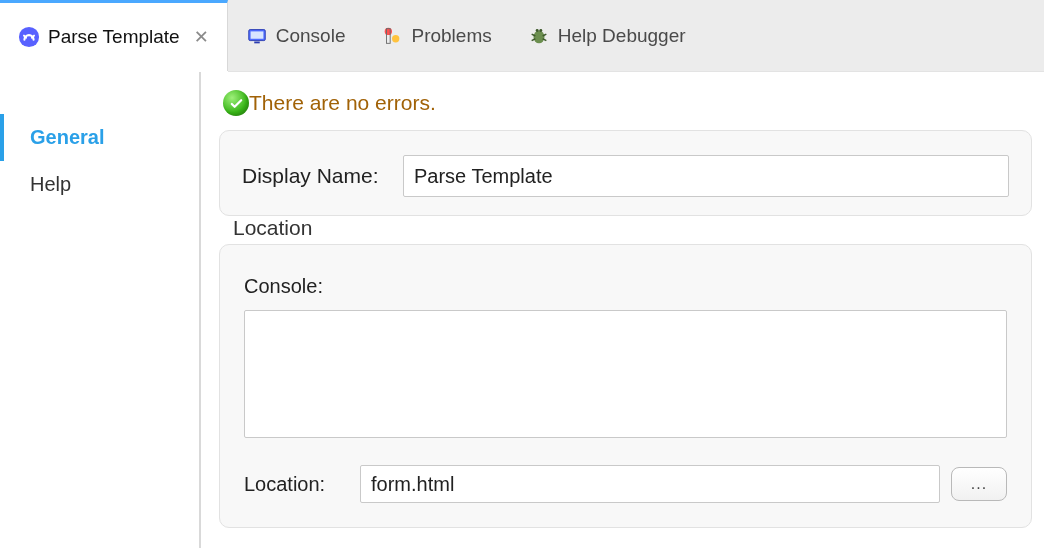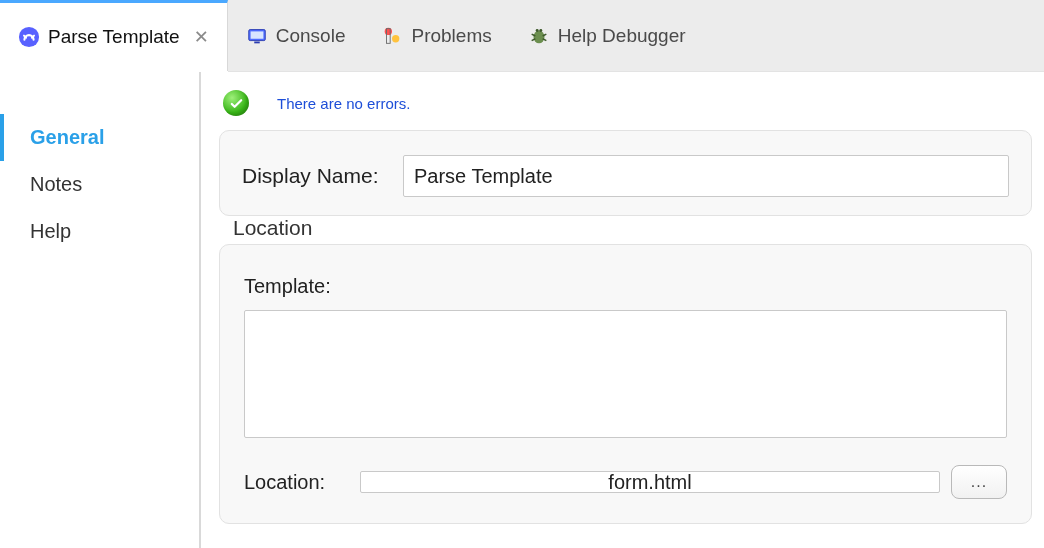--- a/index.html
+++ b/index.html
@@ -68,23 +68,23 @@
   }
 
   .main {
     flex: 1;
     padding: 16px 12px 0 18px;
     overflow: hidden;
   }
   .status {
     display: flex;
     align-items: center;
-    gap: 28px;
-    font-size: 15px;
-    color: #1d4ed8;
+    gap: 0;
+    font-size: 21px;
+    color: #a16207;
     padding: 2px 4px 14px 4px;
   }
   .status .ok-icon {
     width: 26px; height: 26px;
     border-radius: 50%;
     background: radial-gradient(circle at 35% 30%, #9ef07a, #37b416 60%, #2e9412);
     display:flex; align-items:center; justify-content:center;
     box-shadow: inset -2px -2px 3px rgba(0,0,0,.15);
   }
   .status .ok-icon svg { display:block; }
@@ -141,21 +141,21 @@
     height: 128px;
     resize: none;
   }
   .loc-row {
     display: flex;
     align-items: center;
     gap: 11px;
     margin-top: 22px;
   }
   .loc-row label { min-width: 105px; font-size: 20px; }
-  .loc-input { flex: 1; height: 22px; text-align: center; }
+  .loc-input { flex: 1; height: 38px; }
   .browse-btn {
     width: 56px; height: 34px;
     border: 1px solid #b9b9b9;
     border-radius: 8px;
     background: linear-gradient(#ffffff,#f1f1f1);
     cursor: pointer;
     display:flex; align-items:center; justify-content:center;
     font-size: 16px; letter-spacing: 1px;
     color: #444;
   }
@@ -214,23 +214,20 @@
   </div>
 </div>
 
 <div class="body">
 
   <div class="sidebar">
     <div class="side-item active">
       <span>General</span>
     </div>
     <div class="side-item">
-      <span>Notes</span>
-    </div>
-    <div class="side-item">
       <span>Help</span>
     </div>
   </div>
 
   <div class="main">
 
     <div class="status">
       <span class="ok-icon">
         <svg viewBox="0 0 16 16" width="15" height="15">
           <path d="M3 8.5l3 3 7-7" fill="none" stroke="#fff" stroke-width="2.4" stroke-linecap="round" stroke-linejoin="round"></path>
@@ -241,21 +238,21 @@
 
     <div class="panel">
       <div class="row">
         <label>Display Name:</label>
         <input type="text" class="display-name-input" value="Parse Template" style="">
       </div>
     </div>
 
     <div class="settings-title">Location</div>
     <div class="panel settings-panel">
-      <span class="field-label">Template:</span>
+      <span class="field-label">Console:</span>
       <textarea class="content-textarea" style=""></textarea>
 
       <div class="loc-row">
         <label>Location:</label>
         <input type="text" class="loc-input" value="form.html" style="">
         <button class="browse-btn">...</button>
       </div>
     </div>
 
   </div>

